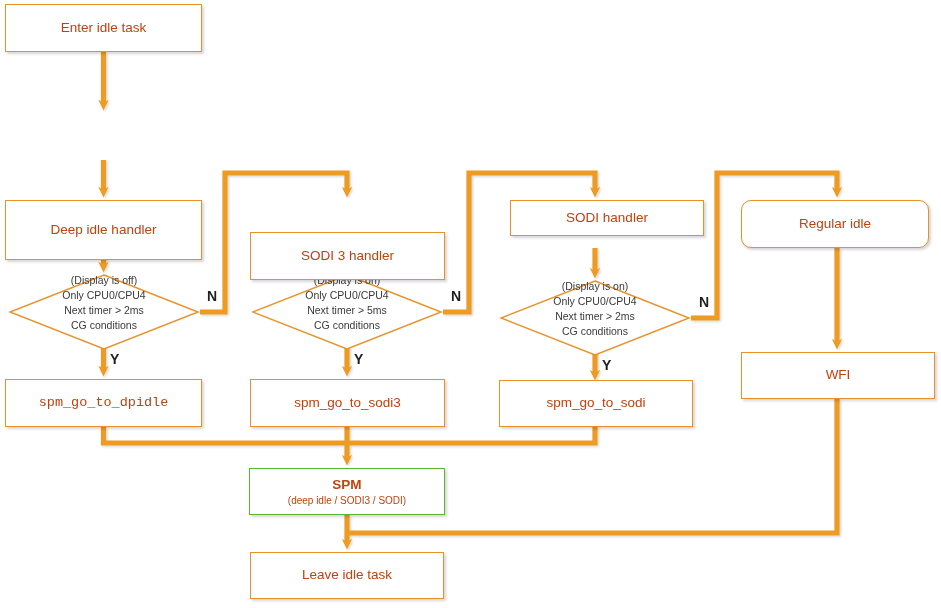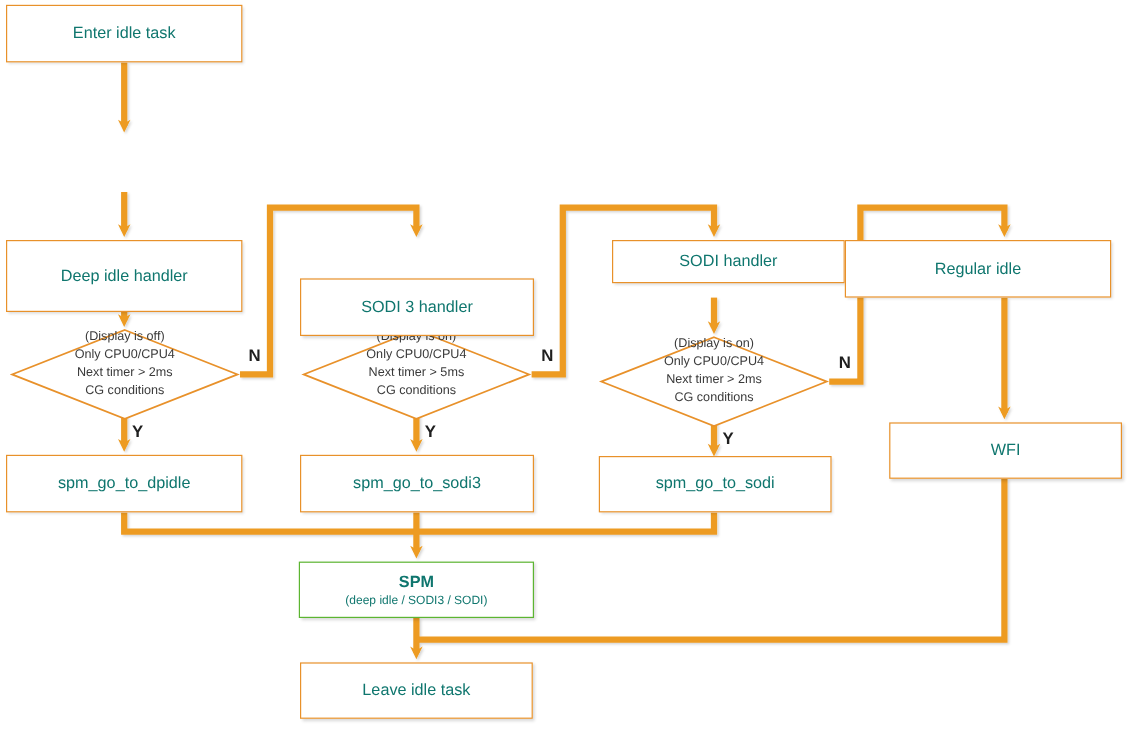--- a/index.html
+++ b/index.html
@@ -23,21 +23,21 @@
   }
   .node {
     position: absolute;
     box-sizing: border-box;
     background: #ffffff;
     border: 1.4px solid #e8912a;
     display: flex;
     flex-direction: column;
     align-items: center;
     justify-content: center;
-    color: #0f766e;
+    color: #c2410c;
     font-size: 13.5px;
     line-height: 1.35;
     text-align: center;
     box-shadow: 1.5px 1.5px 2.5px rgba(0,0,0,0.16);
     z-index: 3;
   }
   .node.green {
     border: 1.6px solid #5cb531;
   }
   .node .l1 { display: block; }
@@ -137,25 +137,25 @@
   </div>
 
   <div class="node" style="left:250px; top:200px; width:195px; height:48px;margin-top:32px;">
     <span class="l1">SODI 3 handler</span>
   </div>
 
   <div class="node" style="left:486px; top:200px; width:194px; height:36px;margin-left:24px;">
     <span class="l1">SODI handler</span>
   </div>
 
-  <div class="node" style="left:704px; top:200px; width:222px; height:48px;">
+  <div class="node" style="left:741px; top:200px; width:188px; height:48px;border-radius:10px;">
     <span class="l1">Regular idle</span>
   </div>
 
-  <div class="node" style="left:5px; top:379px; width:197px; height:48px;">
+  <div class="node" style="left:5px; top:379px; width:197px; height:48px;font-family:Liberation Mono, monospace;">
     <span class="l1">spm_go_to_dpidle</span>
   </div>
 
   <div class="node" style="left:250px; top:379px; width:195px; height:48px;">
     <span class="l1">spm_go_to_sodi3</span>
   </div>
 
   <div class="node" style="left:499px; top:380px; width:194px; height:47px;">
     <span class="l1">spm_go_to_sodi</span>
   </div>

